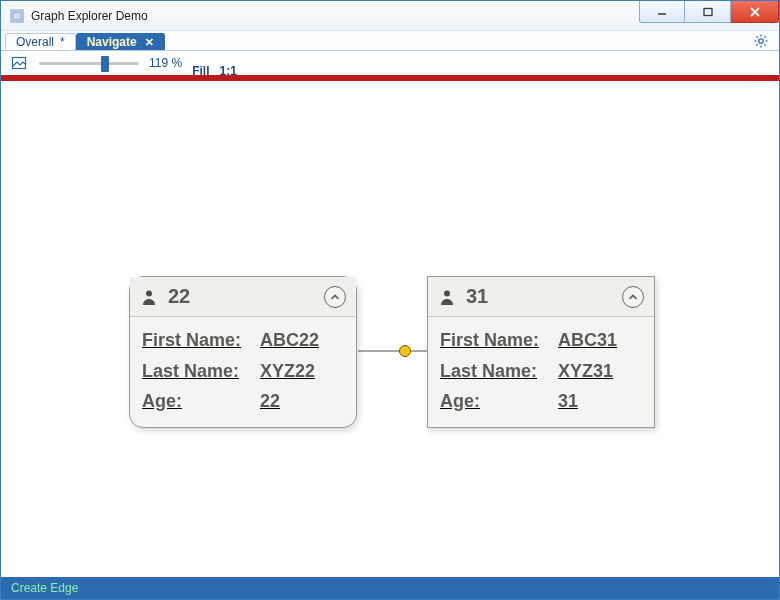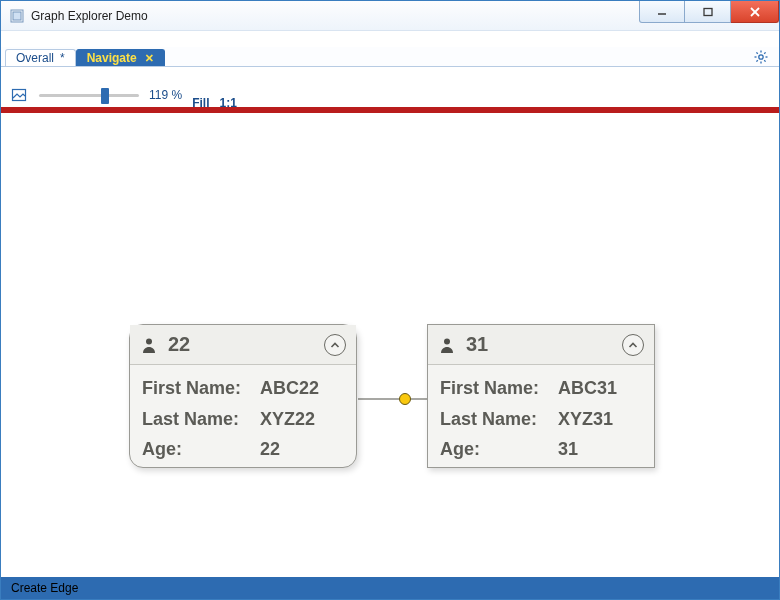--- a/index.html
+++ b/index.html
@@ -1,68 +1,68 @@
 <!DOCTYPE html>
 <html><head>
 <meta charset="utf-8">
 <style>
   * { box-sizing: border-box; }
   html, body { margin: 0; padding: 0; font-family: "Segoe UI", Tahoma, sans-serif; }
   body { width: 780px; height: 600px; overflow: hidden; background: #fff; }
 
   
-  .window { width: 780px; height: 600px; border: 1px solid #3a7dbf; display: flex; flex-direction: column; background: #fff; gap: 16px; }
+  .window { width: 780px; height: 600px; border: 1px solid #3a7dbf; display: flex; flex-direction: column; background: #fff; }
   .titlebar { height: 30px; background: linear-gradient(#fdfdfe, #eef4fb); display: flex; align-items: center; padding: 0 0 0 8px; border-bottom: 1px solid #d9e4f1; }
   .titlebar-icon { width: 16px; height: 16px; margin-right: 6px; display:inline-flex; align-items:center; justify-content:center; }
   .titlebar-icon svg { display:block; }
   .titlebar-text { font-size: 12px; color: #222; flex: 1; }
   .win-controls { display: flex; height: 100%; }
   .win-btn { width: 46px; height: 22px; margin-top: 0; border: 1px solid #8aa9cc; border-top: none; background: linear-gradient(#f7fbff,#dce9f7); display:flex; align-items:center; justify-content:center; position:relative; }
   .win-btn + .win-btn { border-left: none; }
   .win-btn.close { background: linear-gradient(#f36f5a,#d9442c); border-color: #b23322; width: 48px; border-top-right-radius:0; }
   .win-btn svg { display:block; }
   .win-btn.min { border-bottom-left-radius: 3px; }
   .win-btn.close { border-bottom-right-radius: 3px; }
 
   
   .tabbar { height: 20px; background: #fcfdff; border-bottom: 1px solid #b7cbe3; display: flex; align-items: stretch; padding: 0 6px 0 4px; }
   .tab { display:flex; align-items:center; padding: 0 10px; font-size: 12px; border: 1px solid transparent; border-bottom: none; margin-top: 2px; cursor: pointer; }
   .tab.inactive { color: #1b4d8b; background: #fff; border-color: #b7cbe3; border-radius: 3px 3px 0 0; }
   .tab.inactive .mod { margin-left: 6px; color: #1b4d8b; }
-  .tab.active { color: #fde047; background: #2d6bb1; border-color: #2d6bb1; border-radius: 3px 3px 0 0; font-weight: 600; }
+  .tab.active { color: #fef9c3; background: #2d6bb1; border-color: #2d6bb1; border-radius: 3px 3px 0 0; font-weight: 600; }
   .tab .close-x { margin-left: 8px; font-size: 11px; }
   .tabbar-spacer { flex:1; }
   .gear { width: 24px; display:flex; align-items:center; justify-content:center; color:#2d6bb1; cursor:pointer; }
 
   
   .toolbar { height: 30px; border-bottom: 6px solid #b91c1c; display:flex; align-items:center; padding: 0 8px; gap: 10px; background: #fff; font-size: 12px; color: #1b4d8b; }
   .tb-icon { width: 20px; height: 20px; display:flex; align-items:center; justify-content:center; border:1px solid transparent; }
   .slider { position: relative; width: 100px; height: 18px; display:flex; align-items:center; }
   .slider-track { height: 3px; background: #c9c9c9; width: 100%; border-radius:2px; position:relative; }
   .slider-thumb { position:absolute; top:-6px; width:8px; height:16px; background:#2d6bb1; border-radius:1px; }
   .tb-text { color:#1b4d8b; }
   .tb-link { color:#1b4d8b; font-weight:600; cursor:pointer;margin-top:16px; }
 
   
   .canvas { flex:1; position:relative; background:#fff; overflow:hidden; }
 
   .node { position:absolute; width: 228px; background:#f4f4f2; border:1px solid #9a9a95; box-shadow: 2px 3px 6px rgba(0,0,0,0.15); }
   .node-head { display:flex; align-items:center; height:40px; padding:0 10px; border-bottom:1px solid #c7c7c2; background:#efefec; }
   .node-head .pid { font-size:20px; font-weight:700; color:#5b5b56; margin-left:10px; flex:1; }
   .collapse-btn { width:22px; height:22px; border:1.5px solid #6a6a64; border-radius:50%; display:flex; align-items:center; justify-content:center; cursor:pointer; background:#f4f4f2; }
-  .node-body { padding: 8px 12px 2px 12px; }
+  .node-body { padding: 8px 12px 10px 12px; text-decoration: underline; }
   .node-row { display:flex; font-size:18px; font-weight:700; color:#5b5b56; line-height:1.7; }
   .node-row .lbl { width:118px; }
   .node-row .val { }
 
   .edge { position:absolute; pointer-events:none; }
   .edge-dot { width:12px; height:12px; border-radius:50%; background:#f9c80e; border:1.5px solid #6b5a10; position:absolute; }
 
   
-  .statusbar { height: 22px; background:#2d6bb1; color:#000000; font-size:12px; display:flex; align-items:center; padding:0 10px; }
+  .statusbar { height: 22px; background:#2d6bb1; color:#86efac; font-size:12px; display:flex; align-items:center; padding:0 10px; }
 
   .person-icon svg, .collapse-btn svg, .gear svg { display:block; }
 </style>
 </head>
 <body>
 
 <div class="window">
 
   <div class="titlebar">
     <span class="titlebar-icon">

